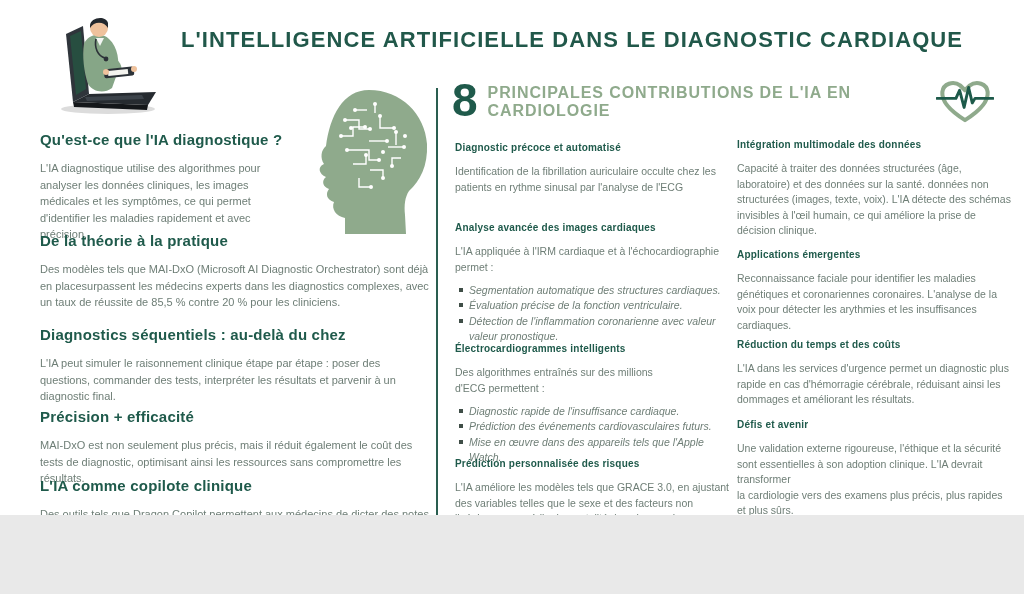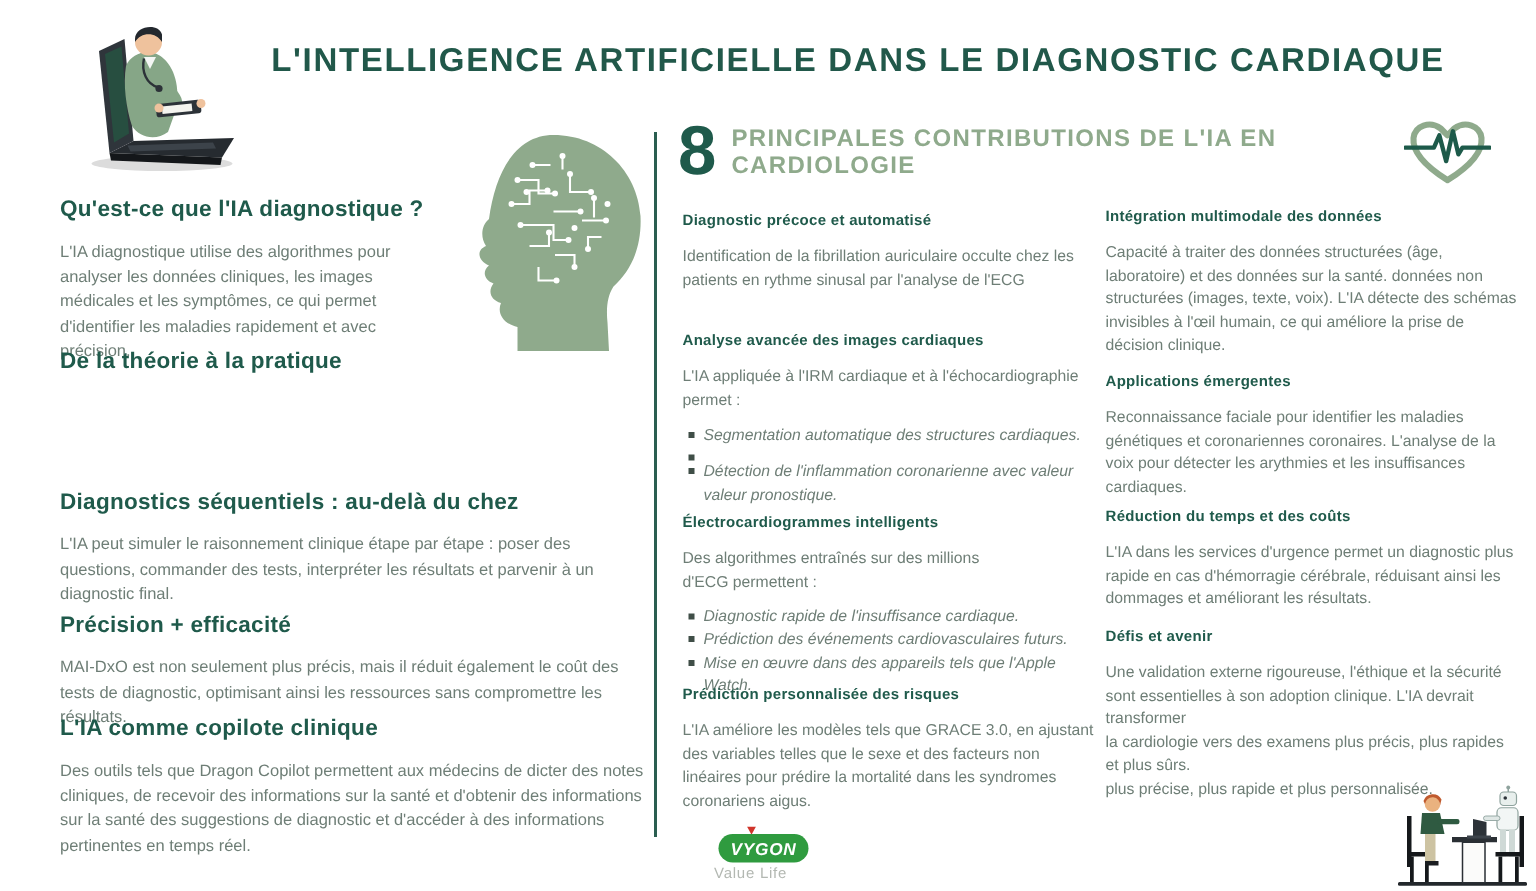--- a/index.html
+++ b/index.html
@@ -1,18 +1,18 @@
 <!DOCTYPE html>
 <html lang="fr"><head>
 <meta charset="utf-8">
 <style>
   * { margin:0; padding:0; box-sizing:border-box; }
   html,body { background:#e9e9e9; }
   .canvas {
-    position:relative; width:1024px; height:594px; background:#ffffff;
+    position:relative; width:1024px; height:515px; background:#ffffff;
     font-family:"Liberation Sans", sans-serif; overflow:hidden; margin:0 auto;
   }
   .title {
     position:absolute; left:128px; top:27px; width:888px; text-align:center;
     font-size:22px; font-weight:600; letter-spacing:1.1px; color:#21584a;
   }
   .divider { position:absolute; left:436px; top:88px; width:2px; height:470px; background:#2a5e50; }
 
   .sec { position:absolute; }
   .sec h2 {
@@ -112,20 +112,21 @@
 
   <div class="divider"></div>
 
   <section class="sec" style="left:40px; top:131px; width:392px;">
     <h2>Qu'est-ce que l'IA diagnostique ?</h2>
     <p class="narrow-body">L'IA diagnostique utilise des algorithmes pour analyser les données cliniques, les images médicales et les symptômes, ce qui permet d'identifier les maladies rapidement et avec précision.</p>
   </section>
 
   <section class="sec" style="left:40px; top:232px; width:392px;">
     <h2>De la théorie à la pratique</h2>
+    <p>Des modèles tels que MAI-DxO (Microsoft AI Diagnostic Orchestrator) sont déjà en placesurpassent les médecins experts dans les diagnostics complexes, avec un taux de réussite de 85,5 % contre 20 % pour les cliniciens.</p>
   </section>
 
   <section class="sec" style="left:40px; top:326px; width:392px;">
     <h2>Diagnostics séquentiels : au-delà du chez</h2>
     <p>L'IA peut simuler le raisonnement clinique étape par étape : poser des questions, commander des tests, interpréter les résultats et parvenir à un diagnostic final.</p>
   </section>
 
   <section class="sec" style="left:40px; top:408px; width:392px;">
     <h2>Précision + efficacité</h2>
     <p>MAI-DxO est non seulement plus précis, mais il réduit également le coût des tests de diagnostic, optimisant ainsi les ressources sans compromettre les résultats.</p>
@@ -154,20 +155,21 @@
   <section class="sec col-sec" style="left:455px; top:222px; width:274px;">
     <h2>Analyse avancée des images cardiaques</h2>
     <p>L'IA appliquée à l'IRM cardiaque et à l'échocardiographie permet :</p>
     <ul class="bullets">
       <li>
           <span class="sq"></span>
           <span>Segmentation automatique des structures cardiaques.</span>
         </li>
       <li>
           <span class="sq"></span>
+          <span>Évaluation précise de la fonction ventriculaire.</span>
         </li>
       <li>
           <span class="sq"></span>
           <span>Détection de l'inflammation coronarienne avec valeur valeur pronostique.</span>
         </li>
     </ul>
   </section>
 
   <section class="sec col-sec" style="left:455px; top:343px; width:274px;">
     <h2>Électrocardiogrammes intelligents</h2>

